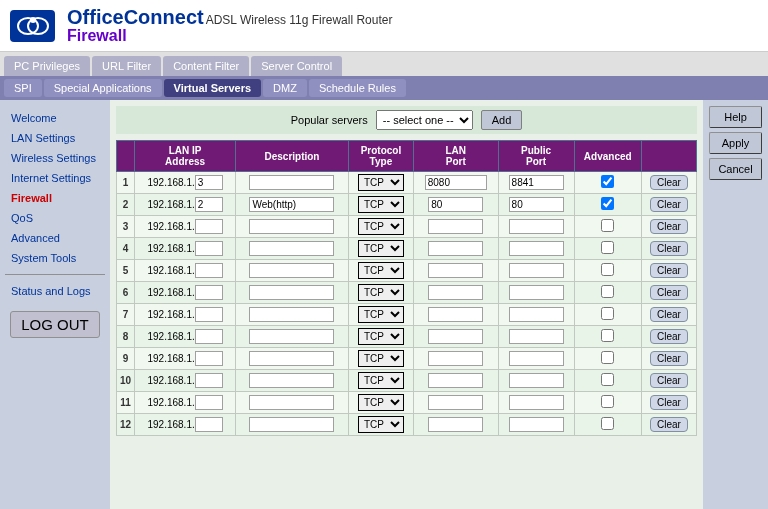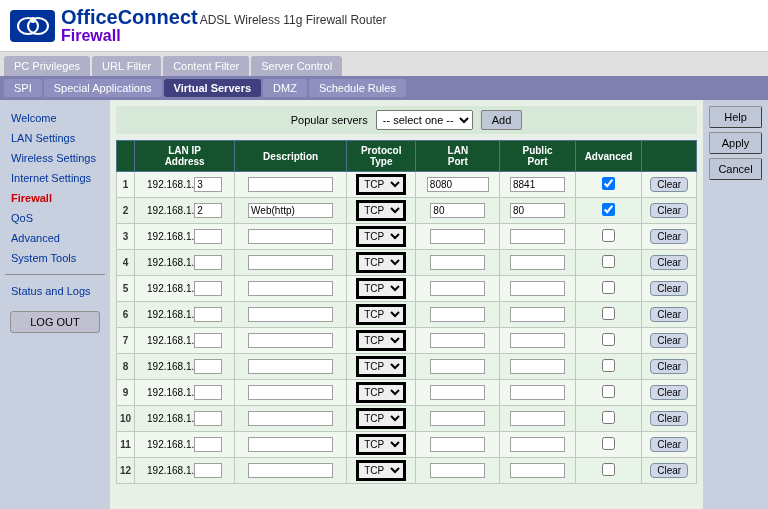--- a/index.html
+++ b/index.html
@@ -19,51 +19,51 @@
 
     
     #main { display: flex; height: 420px; }
 
     
     #sidebar { width: 110px; background: #c8d0e0; padding: 8px 5px; flex-shrink: 0; }
     .sidebar-item { padding: 4px 6px; color: #003399; cursor: pointer; font-size: 11px; }
     .sidebar-item.active { color: #cc0000; font-weight: bold; }
     .sidebar-divider { border-top: 1px solid #909090; margin: 6px 0; }
     .sidebar-section { padding: 4px 6px; color: #003399; cursor: pointer; font-size: 11px; }
-    #logout-btn { margin: 10px 5px; padding: 4px 8px; background: #c0c0d0; border: 1px solid #909090; border-radius: 3px; cursor: pointer; font-size: 11px; text-align: center; }
+    #logout-btn { margin: 10px 5px; padding: 4px 8px; background: #c0c0d0; border: 1px solid #909090; border-radius: 3px; cursor: pointer; font-size: 15px; text-align: center; }
 
     
     #content { flex: 1; background: #e8f0e8; padding: 6px; overflow-y: auto; }
 
     
     #popular-bar { display: flex; align-items: center; justify-content: center; gap: 8px; margin-bottom: 6px; padding: 4px; background: #d8e8d8; }
     #popular-bar select { font-size: 11px; padding: 2px; text-align: center; }
     #add-btn { padding: 3px 10px; background: #c0c8d8; border: 1px solid #808080; cursor: pointer; font-size: 11px; border-radius: 2px; }
 
     
     #vserver-table { width: 100%; border-collapse: collapse; background: white; }
-    #vserver-table th { background: #14532d; color: white; padding: 4px 3px; text-align: center; font-size: 10px; border: 1px solid #507090; }
+    #vserver-table th { background: #701a75; color: white; padding: 4px 3px; text-align: center; font-size: 10px; border: 1px solid #507090; }
     #vserver-table td { padding: 2px 3px; border: 1px solid #c0c8c0; font-size: 10px; text-align: center; background: #f0f8f0; }
     #vserver-table tr:nth-child(even) td { background: #e8f4e8; }
     #vserver-table input[type=text] { width: 100%; font-size: 10px; border: 1px solid #a0a0a0; padding: 1px 2px; }
-    #vserver-table select { font-size: 10px; border: 3px solid #000000; padding: 1px; }
+    #vserver-table select { font-size: 10px; border: 1px solid #000000; padding: 1px; }
     #vserver-table input[type=checkbox] { cursor: pointer; }
     .clear-btn { padding: 1px 6px; background: #d0d8e8; border: 1px solid #8090a0; cursor: pointer; font-size: 10px; border-radius: 4px; }
 
     
     #right-buttons { display: flex; flex-direction: column; gap: 4px; padding: 6px; background: #c8d0e0; width: 65px; flex-shrink: 0; }
     #right-buttons button { padding: 4px 6px; font-size: 11px; cursor: pointer; background: #c0c8d8; border: 1px outset #909090; border-radius: 2px; }
 
     .row-num { font-weight: bold; color: #333; width: 15px; }
   </style>
 </head>
 <body>
 
 <div id="header">
-  <div style="display:flex;align-items:center;gap:6px;justify-content:flex-end;">
+  <div style="display:flex;align-items:center;gap:12px;justify-content:flex-end;">
     <div style="width:45px;height:32px;background:#003399;border-radius:4px;display:flex;align-items:center;justify-content:center;color:white;font-size:9px;font-weight:bold;position:relative;">
       <svg width="40" height="28" viewBox="0 0 40 28">
         <ellipse cx="15" cy="14" rx="10" ry="8" fill="none" stroke="white" stroke-width="2"></ellipse>
         <ellipse cx="25" cy="14" rx="10" ry="8" fill="none" stroke="white" stroke-width="2"></ellipse>
         <circle cx="20" cy="8" r="3" fill="white"></circle>
       </svg>
     </div>
     <div>
       <div style="display:flex;align-items:baseline;gap:2px;">
         <span style="font-size:20px;font-weight:bold;color:#003399;">OfficeConnect</span>

